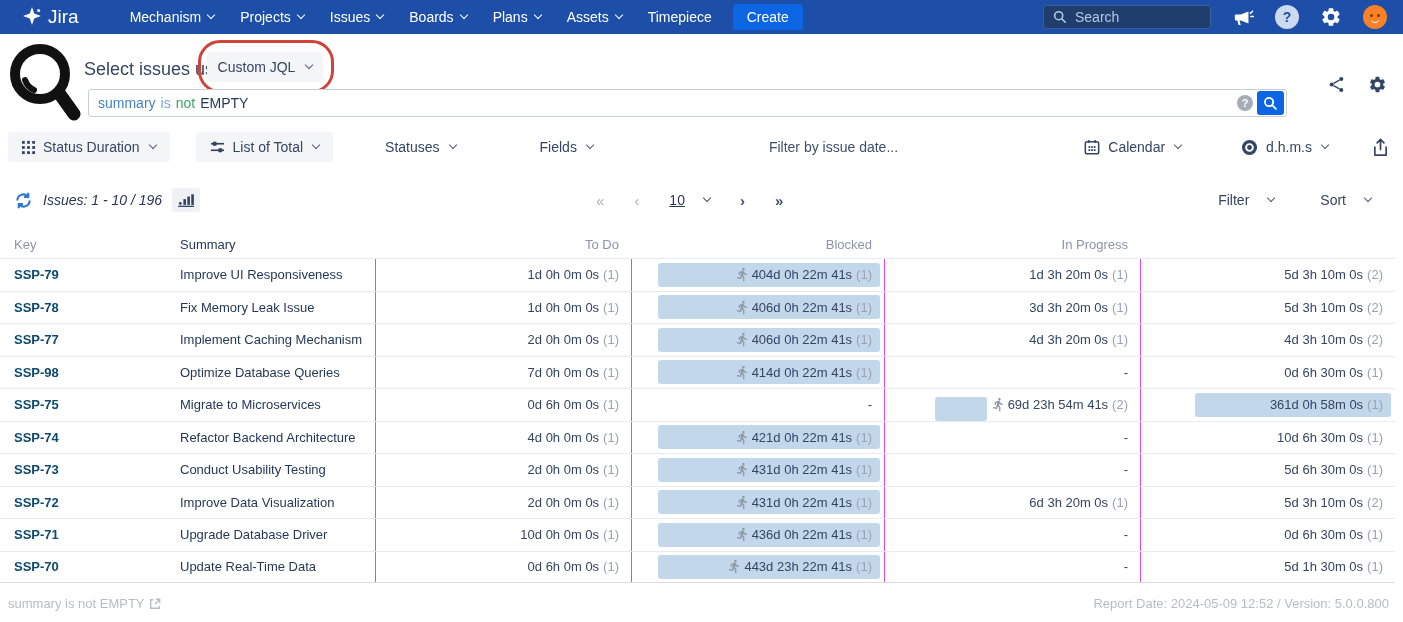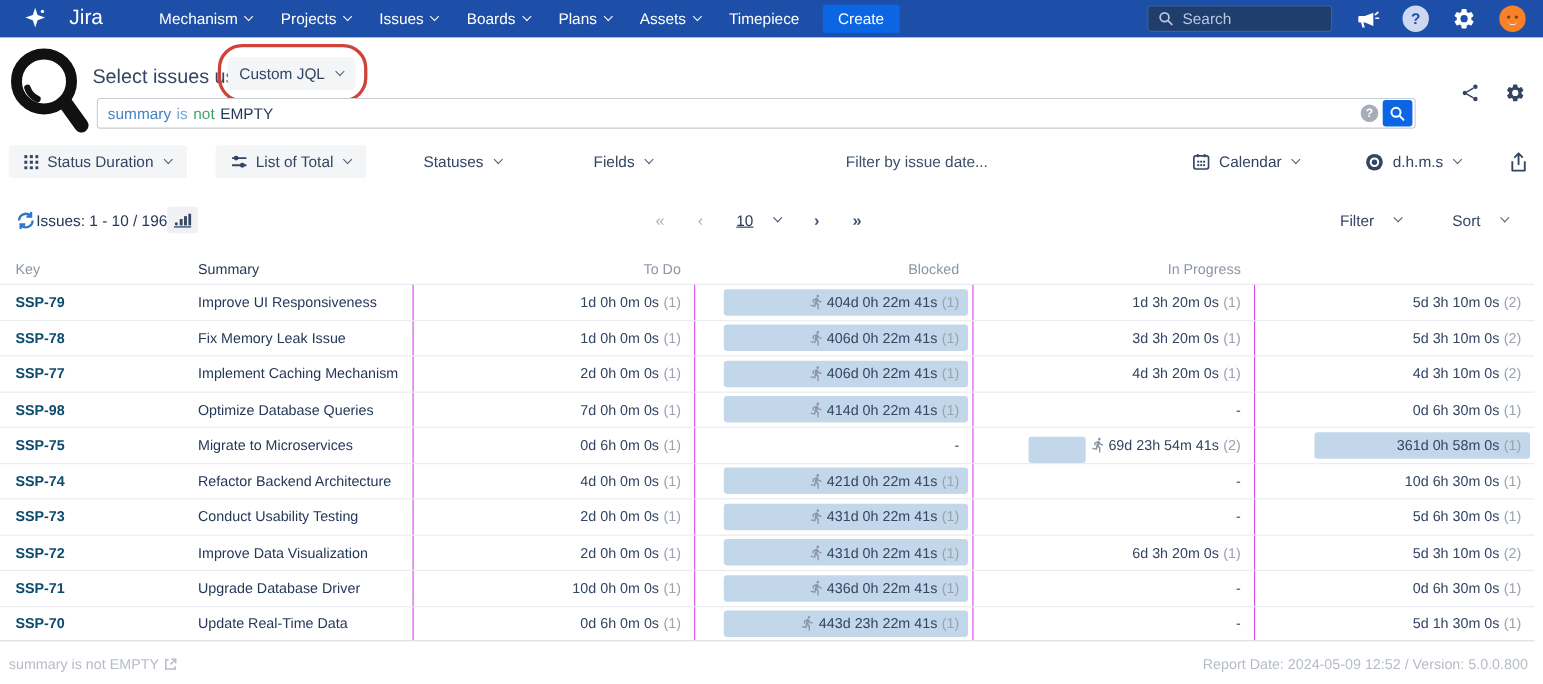--- a/index.html
+++ b/index.html
@@ -3,21 +3,21 @@
 <meta charset="utf-8">
 <style>
   * { margin:0; padding:0; box-sizing:border-box; }
   html,body { width:1403px; height:622px; background:#fff; overflow:hidden;
               font-family:"Liberation Sans", sans-serif; -webkit-font-smoothing:antialiased; }
   body { position:relative; }
 
   
   .topnav { position:absolute; top:0; left:0; width:1403px; height:34px; background:#1d4fa8;
             display:flex; align-items:center; color:#fff; font-size:14px; }
-  .brand { display:flex; align-items:center; gap:21px; margin-left:22px; font-size:19px; font-weight:500; }
+  .brand { display:flex; align-items:center; gap:6px; margin-left:22px; font-size:19px; font-weight:500; }
   .nav-menu { display:flex; align-items:center; margin-left:38px; }
   .nav-item { display:flex; align-items:center; padding:0 13px; height:34px; cursor:pointer; white-space:nowrap; }
   .chev { display:inline-block; width:6px; height:6px; border-right:1.8px solid currentColor;
           border-bottom:1.8px solid currentColor; transform:rotate(45deg); margin-left:7px; margin-top:-4px; }
   .create-btn { background:#0c66e4; color:#fff; border:none; border-radius:3px; height:26px;
                 padding:0 14px; font-size:14px; font-weight:500; margin-left:8px; cursor:pointer;
                 font-family:"Liberation Sans",sans-serif; }
   .nav-right { margin-left:auto; display:flex; align-items:center; gap:21px; margin-right:16px; }
   .nav-search { width:168px; height:24px; background:#1f3e6d; border:1px solid #3c5f96; border-radius:3px;
                 display:flex; align-items:center; gap:8px; padding:0 9px; color:#b9c6e0; cursor:text; }
@@ -56,21 +56,21 @@
   .tb-btn { height:30px; display:flex; align-items:center; gap:8px; background:#f4f5f7; border:none;
             border-radius:3px; padding:0 14px; font-size:14px; color:#344563; cursor:pointer;
             font-family:"Liberation Sans",sans-serif; }
   .tb-plain { background:none; }
   .tb-btn .chev { border-color:#505f79; margin-left:2px; }
   .date-filter { margin-left:162px; color:#3e4f6b; cursor:pointer; }
   .tb-right { margin-left:auto; display:flex; align-items:center; gap:10px; margin-right:14px; }
 
   
   .pagerow { position:absolute; left:0; top:186px; width:1403px; height:28px; font-size:14px; color:#253858; }
-  .pg-left { position:absolute; left:14px; top:0; display:flex; align-items:center; height:28px; }
+  .pg-left { position:absolute; left:14px; top:0; display:flex; align-items:center; gap:10px; height:28px;font-style:italic; }
   .chart-btn { background:#f0f1f4; border:none; border-radius:3px; width:28px; height:24px;
                display:flex; align-items:center; justify-content:center; cursor:pointer; }
   .pg-center { position:absolute; left:596px; top:0; display:flex; align-items:center; gap:30px; height:28px; }
   .pg-nav { border:none; background:none; font-size:15px; cursor:pointer; font-family:"Liberation Sans",sans-serif; }
   .pg-dim { color:#a8b0bd; }
   .pg-on { color:#42526e; font-weight:bold; }
   .page-size { display:flex; align-items:center; gap:12px; color:#253858; cursor:pointer;text-decoration:underline; }
   .page-size .chev { border-color:#42526e; }
   .pg-right { position:absolute; right:32px; top:0; display:flex; align-items:center; gap:46px; height:28px; color:#344563; }
   .pg-drop { display:flex; align-items:center; cursor:pointer;gap:12px; }

